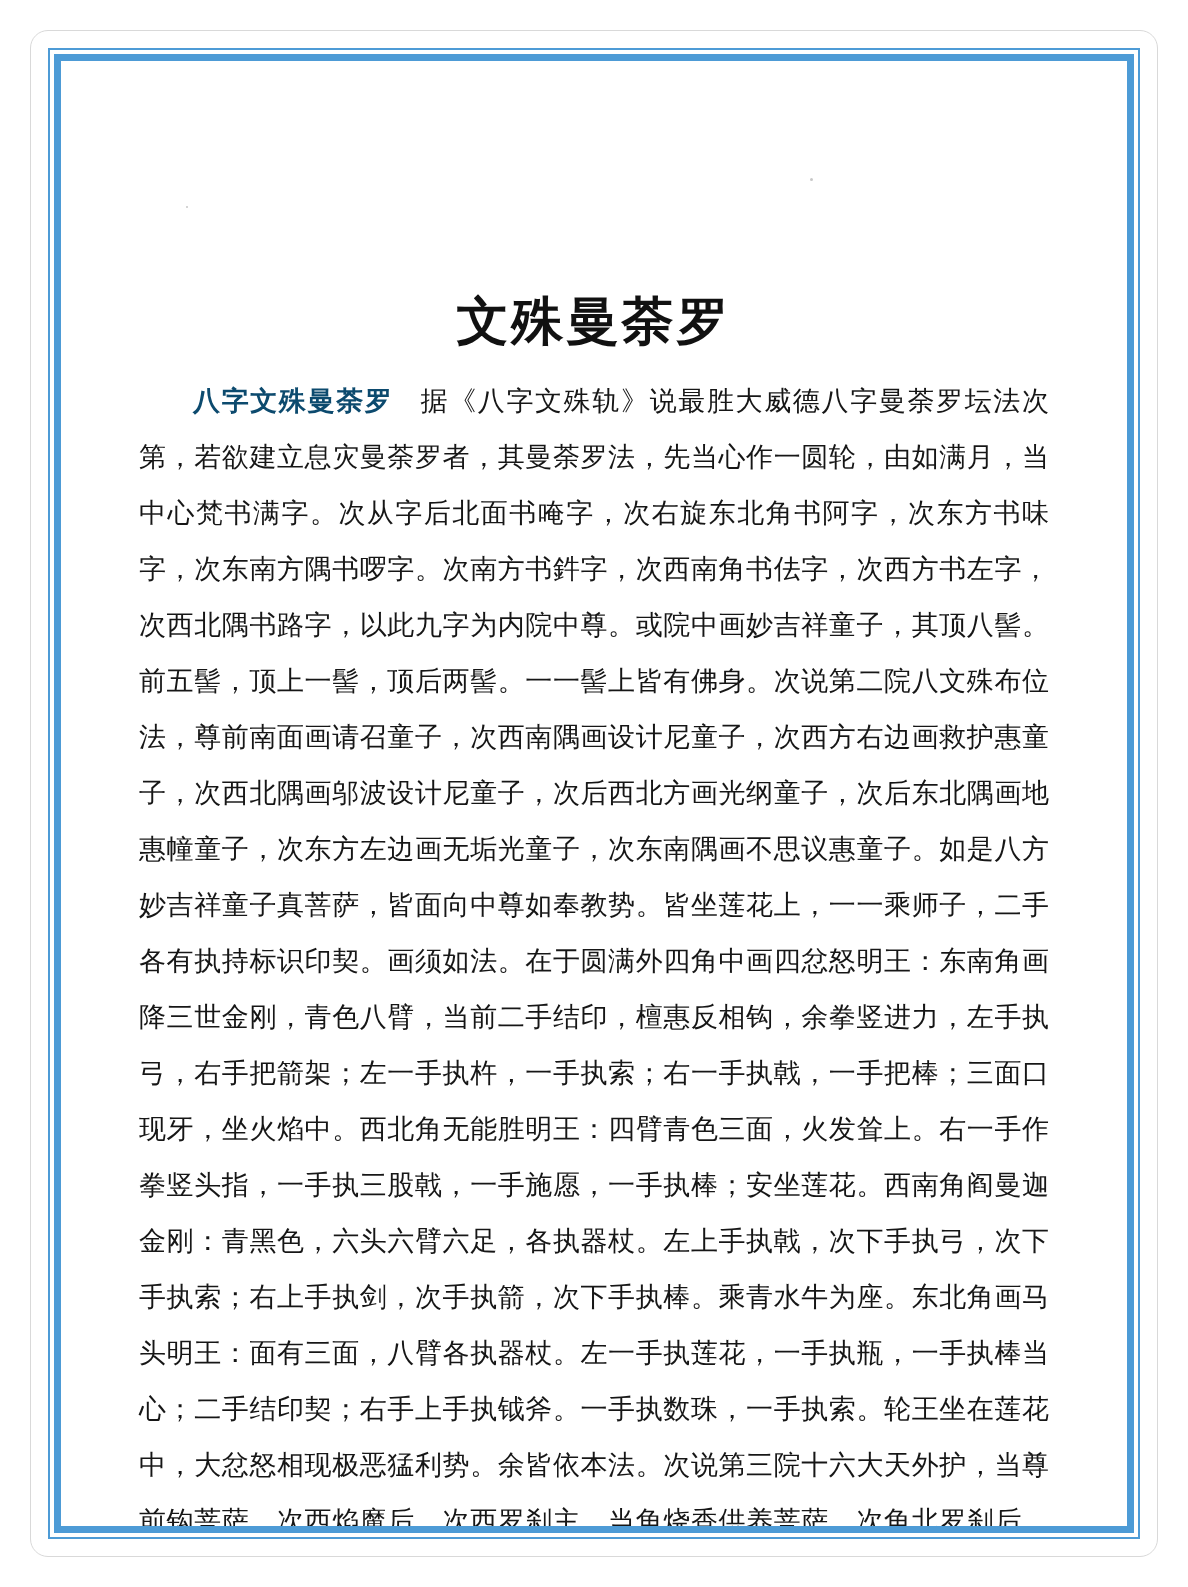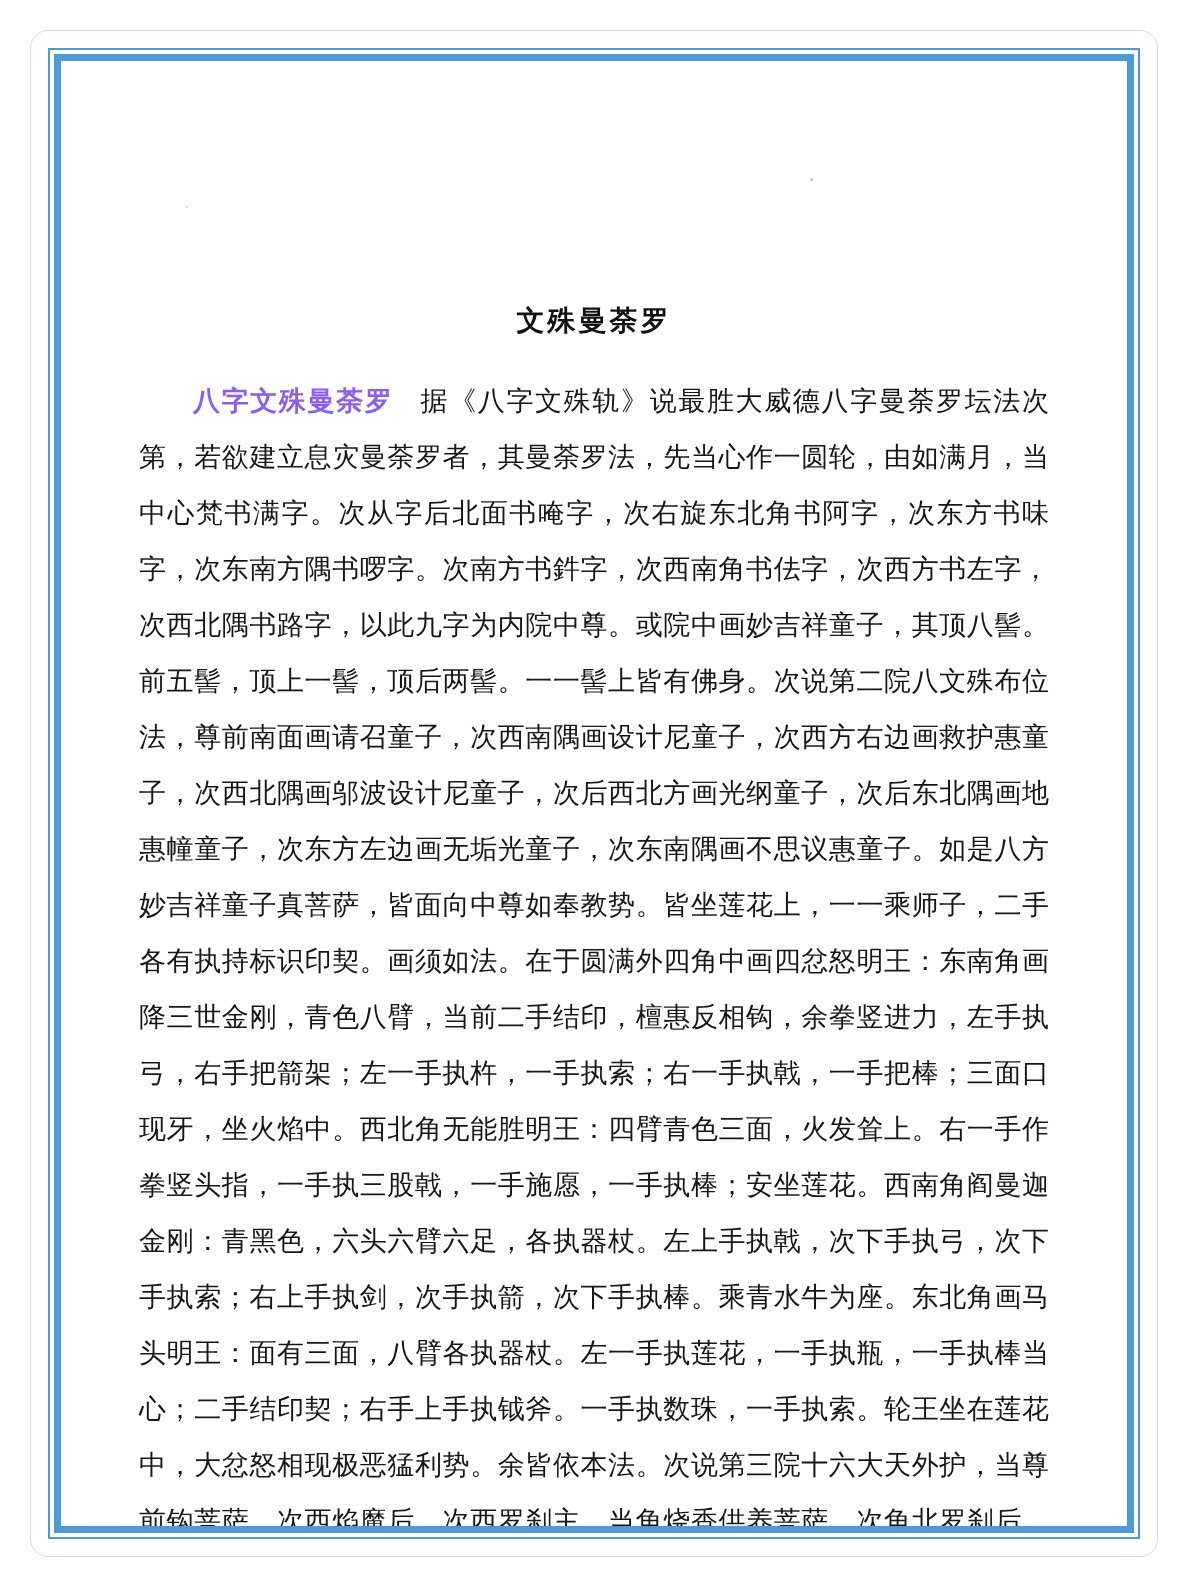--- a/index.html
+++ b/index.html
@@ -31,41 +31,41 @@
     left: 0; top: 0; right: 0; bottom: 0;
     padding: 0 78px;
     overflow: hidden;
   }
 
   .page-title {
     margin-top: 236px;
     text-align: center;
     font-family: "Liberation Sans", sans-serif;
     font-weight: bold;
-    font-size: 28px;
+    font-size: 52px;
     line-height: 48px;
     letter-spacing: 3px;
     color: #111;
   }
 
   .body-text {
     margin-top: 28px;
     font-size: 27px;
     line-height: 56px;
     text-align: justify;
     color: #161616;
   }
 
   .body-text p { text-indent: 2em; }
 
   .inline-heading {
     font-family: "Liberation Sans", sans-serif;
     font-weight: bold;
     margin-right: 1em;
-    color: #8b5cf6;
+    color: #0c4a6e;
   }
 
   .speck {
     position: absolute;
     background: #9a9a9a;
     border-radius: 50%;
     opacity: 0.55;
   }
   .speck-1 { left: 810px; top: 178px; width: 3px; height: 3px; }
   .speck-2 { left: 186px; top: 206px; width: 2px; height: 2px; }

